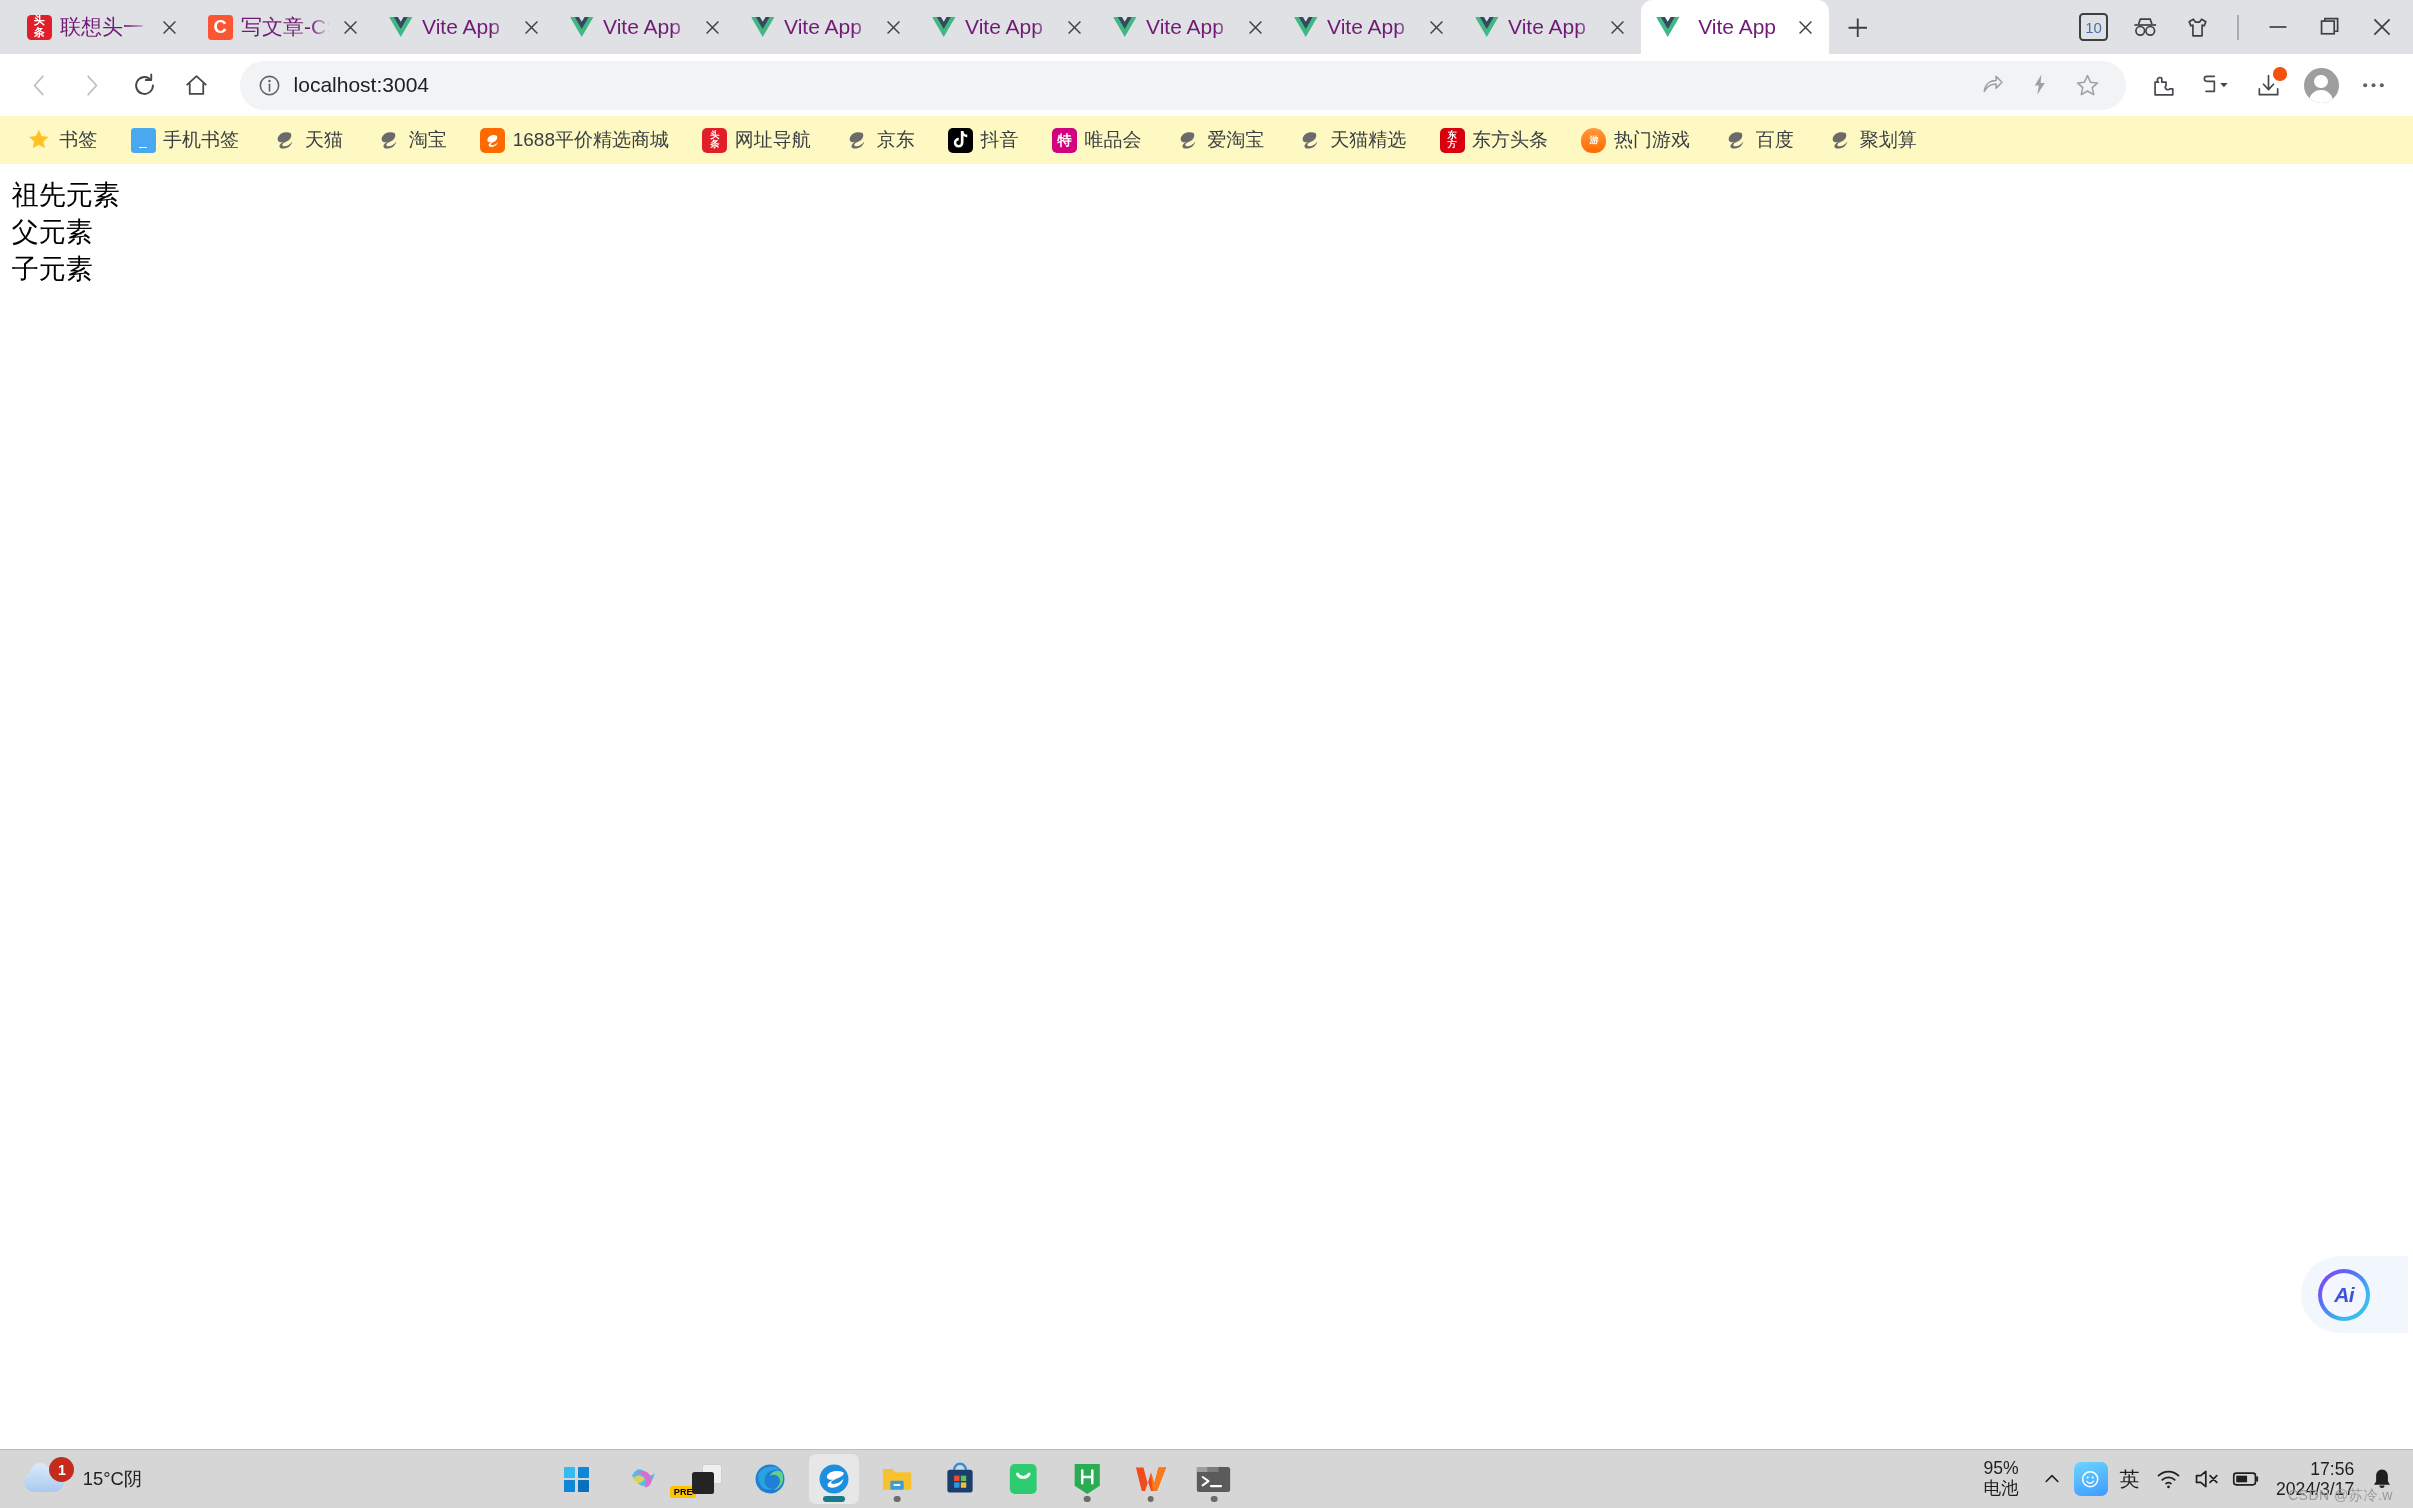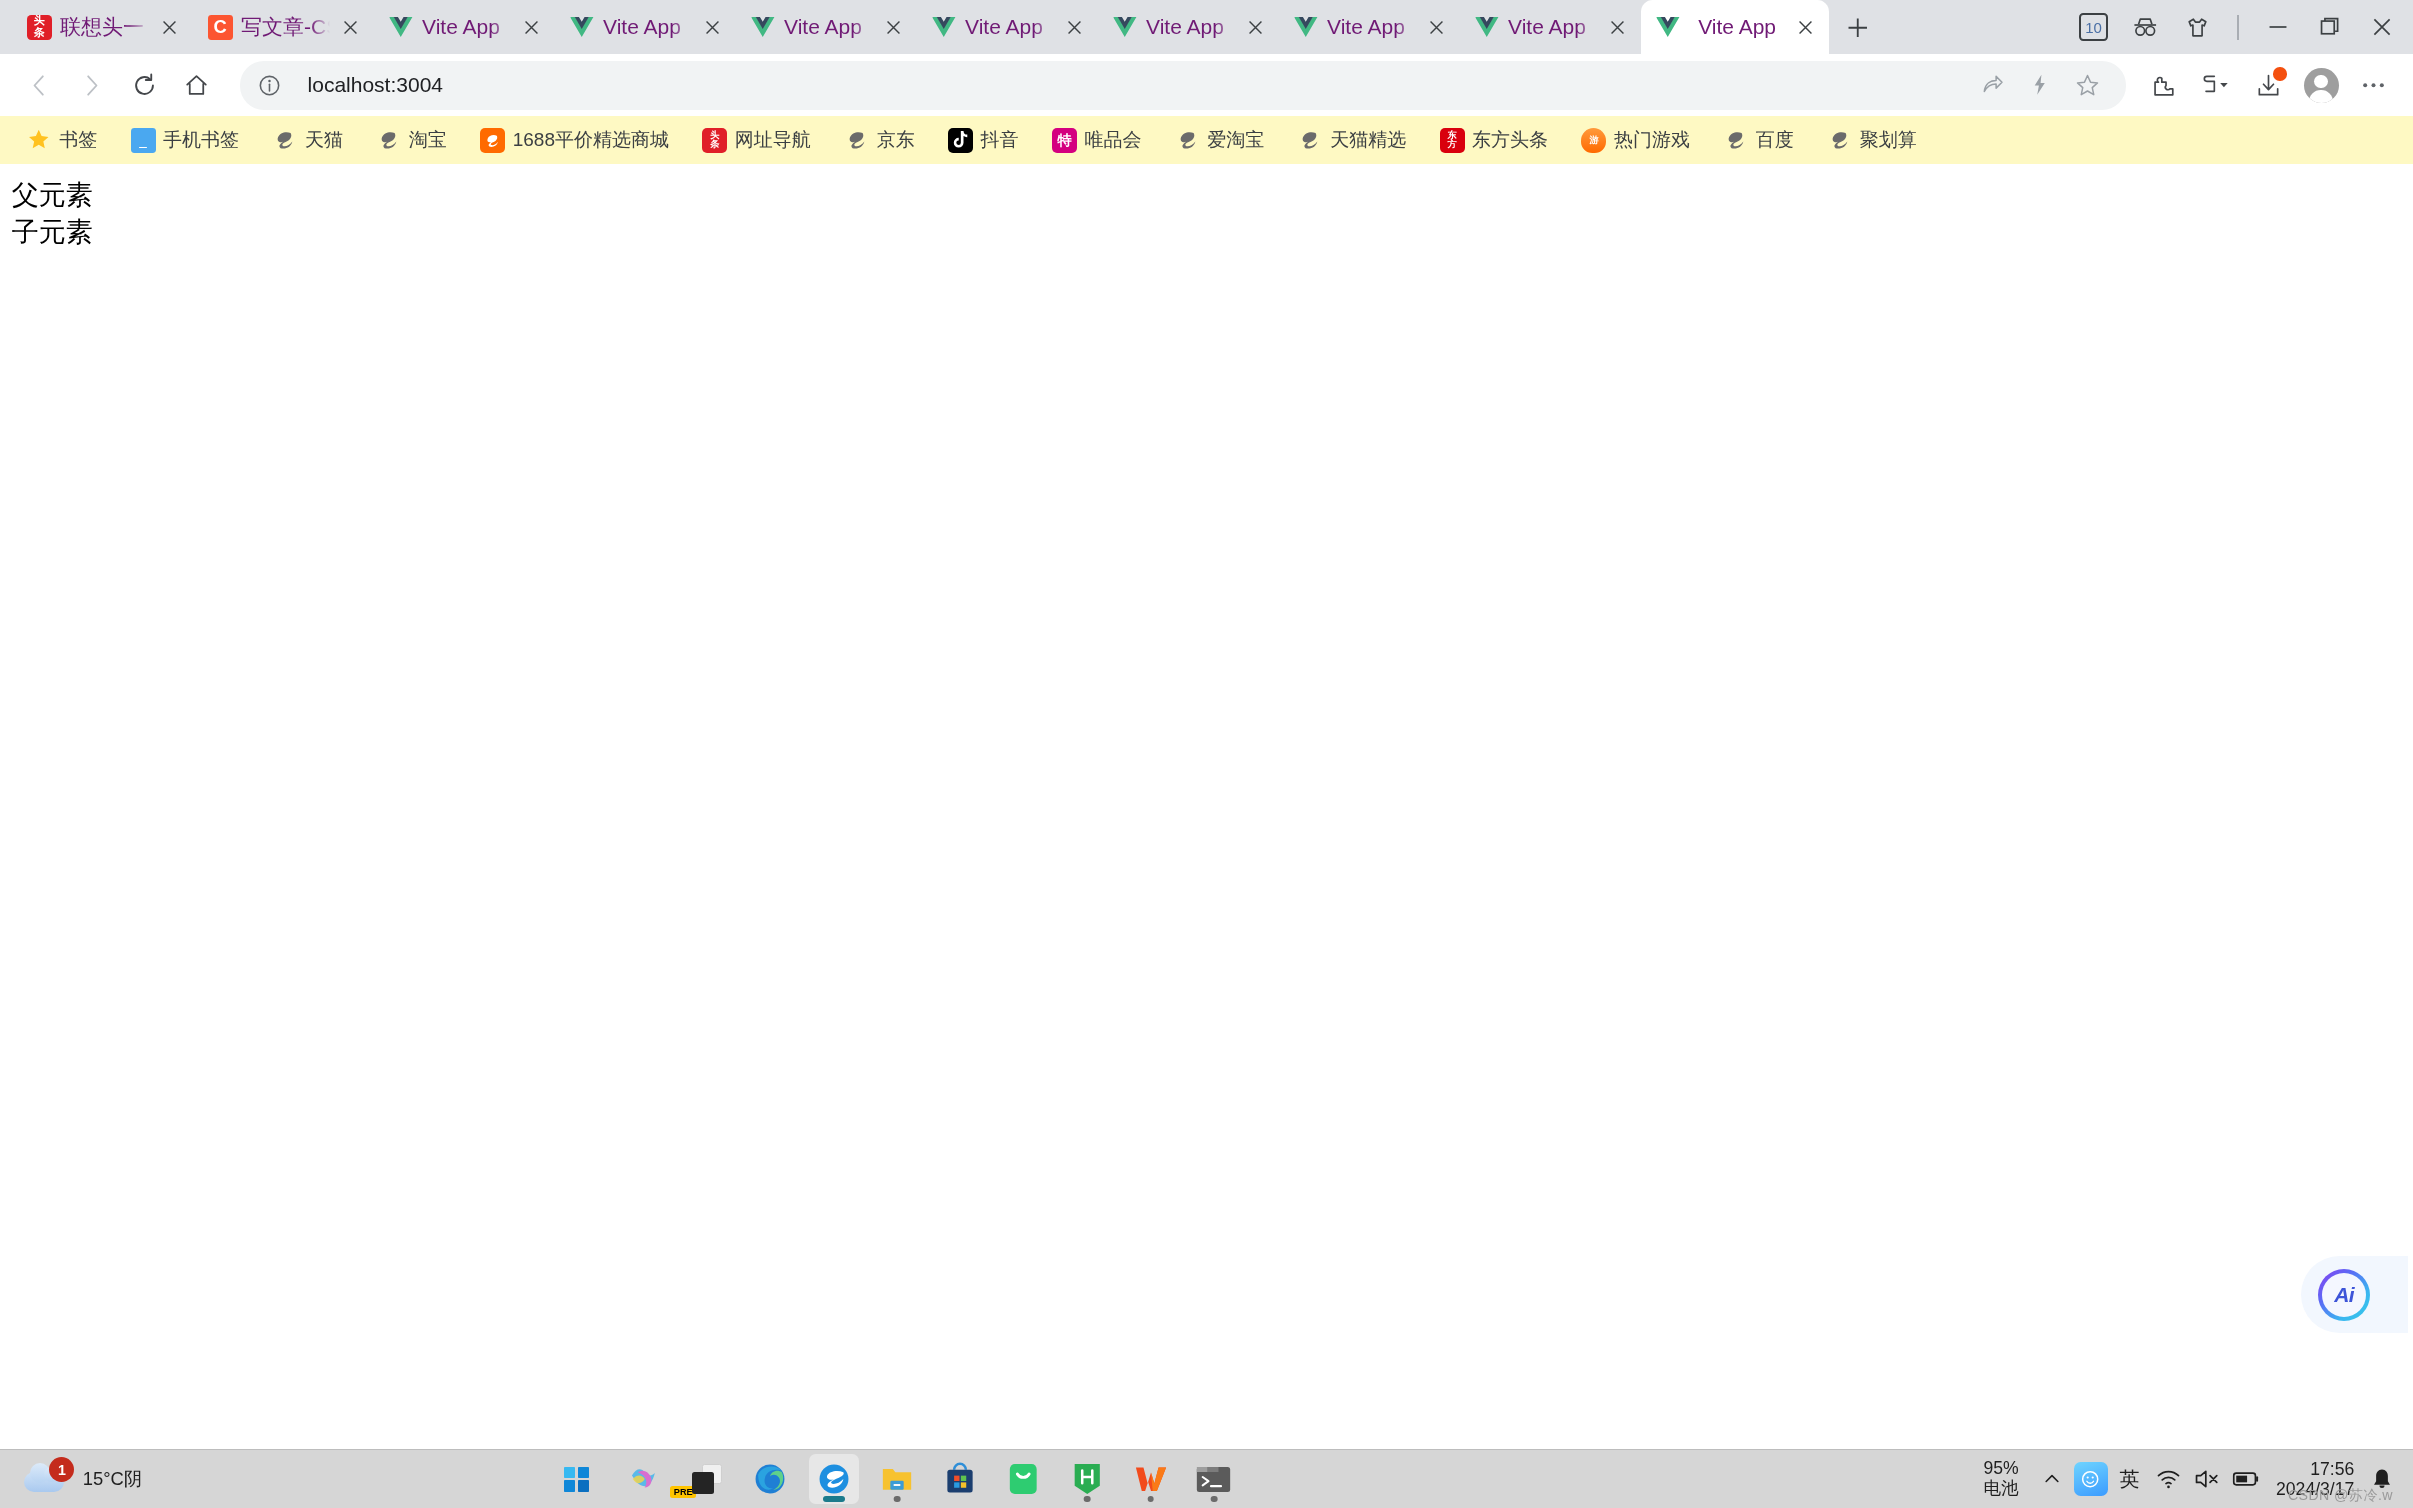--- a/index.html
+++ b/index.html
@@ -109,21 +109,21 @@
   .tb-btn.disabled { color: #bdc1c6; }
   .omnibox {
     flex: 1 1 auto;
     height: 49px;
     background: #f1f3f4;
     border-radius: 24px;
     display: flex;
     align-items: center;
     padding: 0 17px;
     margin: 0 10px 0 15px;
-    gap: 26px;
+    gap: 12px;
     min-width: 0;
   }
   .omnibox-url {
     font-size: 21px;
     color: #202124;
     flex: 1 1 auto;
     white-space: nowrap;
     overflow: hidden;
   }
   .omni-actions { display: flex; align-items: center; gap: 3.4px; }
@@ -736,20 +736,21 @@
       <svg width="23.5" height="23.5" viewBox="0 0 28 28">
           <path d="M21 6 C15 3.5 8 6 6 11 C4.2 15.5 8 18 12 16.5 C8.5 18.8 6 22 9 24 C15 26 22 22 23 16 C20 20.5 14 23 11.5 21 C10.2 20 12 18 15 16.8 C20 14.8 23.5 10.5 21 6 Z" fill="#6b6b6b"></path>
         </svg>
     </span>
     <span class="bm-label">聚划算</span>
   </div>
 </div>
 
 <div class="page">
   <div class="page-inner">
+    <div class="page-line">祖先元素</div>
     <div class="page-line">父元素</div>
     <div class="page-line">子元素</div>
   </div>
 
   <div class="ai-fab">
     <span class="ai-ring">
       <span class="ai-inner">Ai</span>
     </span>
   </div>
 </div>

